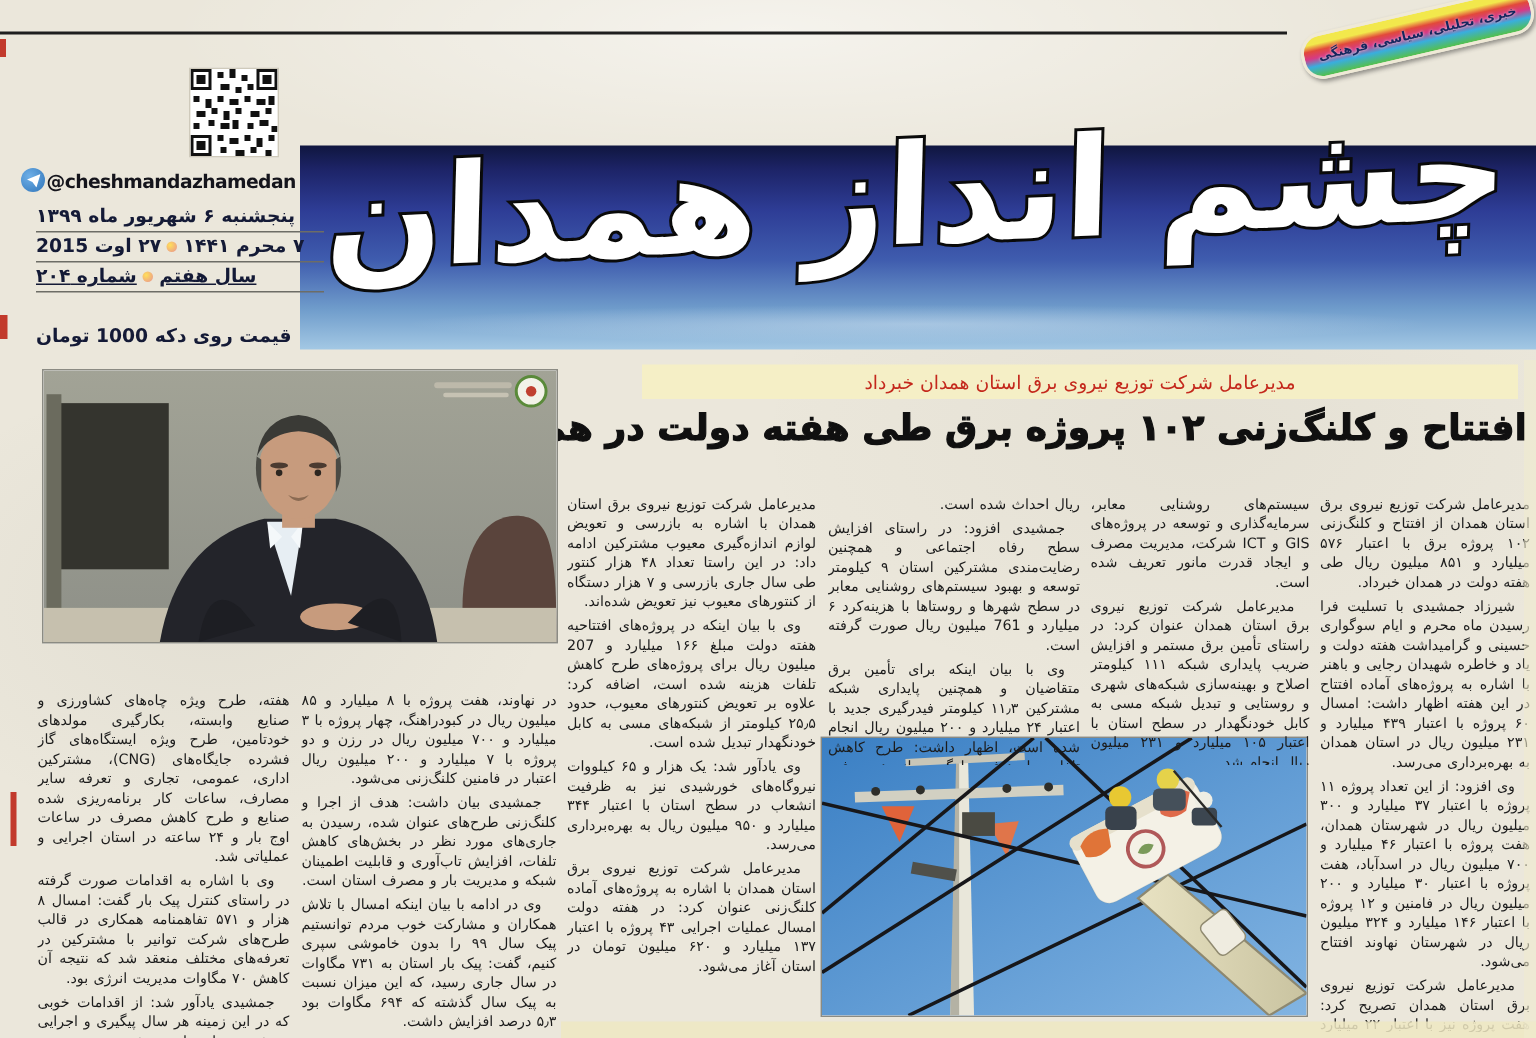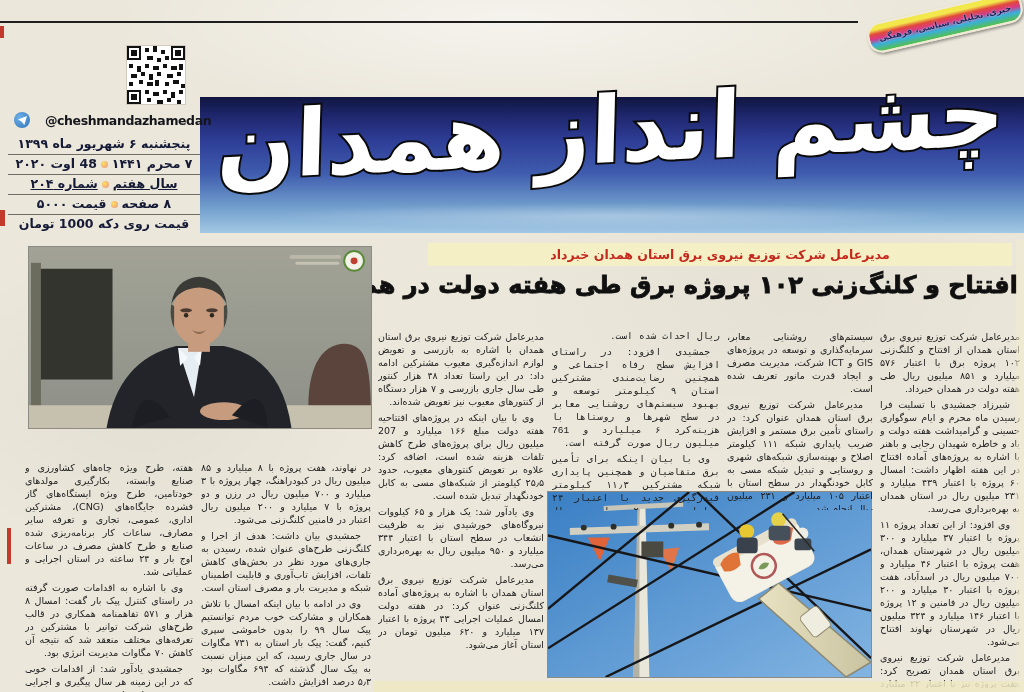--- a/index.html
+++ b/index.html
@@ -35,59 +35,59 @@
   .masthead-title{
     left:205px;top:28px;width:812px;height:205px;
     direction:rtl;text-align:center;line-height:205px;
     font-size:92px;font-weight:bold;color:#ffffff;letter-spacing:-3px;
     -webkit-text-stroke:4px #0c0c0c;paint-order:stroke fill;
     text-shadow:0 0 2px #000;
     transform:rotate(-2.5deg) skewX(-4deg);white-space:nowrap;
   }
   
   .qr{left:126px;top:45px;width:58px;height:58px;background:#fff;border:1px solid #cfcabb;}
-  .handle-row{left:14px;top:110px;width:184px;height:20px;display:flex;align-items:center;gap:15px;direction:ltr;}
+  .handle-row{left:14px;top:110px;width:184px;height:20px;display:flex;align-items:center;gap:1px;direction:ltr;}
   .tg-icon{width:16px;height:16px;border-radius:50%;background:radial-gradient(circle at 35% 35%,#6fb0e8,#2f74b8);
     display:flex;align-items:center;justify-content:center;flex:0 0 16px;}
   .handle-text{font-size:12.5px;font-weight:bold;color:#15151c;letter-spacing:-.4px;white-space:nowrap;}
   .info-line{
-    left:8px;width:192px;height:20px;direction:rtl;text-align:center;
+    left:24px;width:192px;height:20px;direction:rtl;text-align:left;
     font-size:12.5px;font-weight:bold;color:#141a36;line-height:19px;
     border-bottom:1.5px solid #6d6d66;white-space:nowrap;
   }
   .info-line.last{border-bottom:none;}
   .dot-sep{display:inline-block;width:7px;height:7px;border-radius:50%;margin:0 4px;
     background:radial-gradient(circle at 35% 35%,#ffe05a,#e89292);vertical-align:middle;}
   
   .kicker-band{
     left:428px;top:243px;width:584px;height:23px;background:#f5efc6;
     display:flex;align-items:center;justify-content:center;
   }
-  .kicker-band span{direction:rtl;font-size:12.5px;font-weight:bold;color:#c4281c;white-space:nowrap;}
+  .kicker-band span{direction:rtl;font-size:12.5px;font-weight:normal;color:#c4281c;white-space:nowrap;}
   .headline{
     left:420px;top:266px;width:598px;height:38px;margin:0;
     direction:rtl;text-align:center;font-size:24px;font-weight:bold;color:#101010;
     -webkit-text-stroke:.8px #101010;white-space:nowrap;line-height:38px;
   }
   
   .photo{border:1px solid #8b8b83;background:#fff;box-sizing:border-box;margin:0;}
   .photo-portrait{left:28px;top:246px;width:344px;height:183px;}
   .photo-workers{left:547px;top:491px;width:325px;height:187px;}
   .photo svg{display:block;width:100%;height:100%;}
   
   .col{
     direction:rtl;text-align:justify;font-size:9.5px;line-height:13px;color:#1c1c1c;
     overflow:hidden;word-spacing:.5px;margin-top:24px;
   }
   .col p{margin:0 0 3px;text-indent:10px;}
   .col p:first-child{text-indent:0;}
   .col1{left:25px;top:437px;width:168px;height:252px;}
   .col2{left:201px;top:437px;width:170px;height:252px;}
   .col3{left:378px;top:306px;width:166px;height:384px;}
-  .col4{left:552px;top:306px;width:168px;height:180px;font-family:Liberation Mono, monospace;}
+  .col4{left:552px;top:306px;width:168px;height:180px;}
   .col5{left:727px;top:306px;width:146px;height:180px;}
   .col6{left:880px;top:306px;width:140px;height:358px;}
   
   .regmark{background:#c23a2c;}
   .rm1{left:0;top:26px;width:4px;height:12px;}
   .rm2{left:0;top:210px;width:5px;height:16px;}
   .rm3{left:7px;top:528px;width:4px;height:36px;}
   .bottom-strip{left:374px;top:681px;width:650px;height:11px;background:#efe8c2;opacity:.85;}
   .right-edge{left:1016px;top:240px;width:8px;height:452px;background:#f0ebcf;opacity:.6;}
 </style>
@@ -166,27 +166,24 @@
           <polygon points="0,4 10,0 7,10 4,6" fill="#fff"></polygon>
         </svg>
     </span>
     <span class="handle-text">@cheshmandazhamedan</span>
   </div>
 
   <div class="abs info-line" style="top:134px;">
     <span>پنجشنبه ۶ شهریور ماه ۱۳۹۹</span>
   </div>
   <div class="abs info-line" style="top:154px;">
-    <span>۷ محرم ۱۴۴۱</span><i class="dot-sep"></i><span>48 اوت ۲۰۲۰</span>
+    <span>۷ محرم ۱۴۴۱</span><i class="dot-sep"></i><span>۲۷ اوت 2015</span>
   </div>
   <div class="abs info-line" style="top:174px;text-decoration:underline;">
     <span>سال هفتم</span><i class="dot-sep"></i><span>شماره ۲۰۴</span>
-  </div>
-  <div class="abs info-line" style="top:194px;">
-    <span>۸ صفحه</span><i class="dot-sep"></i><span>قیمت ۵۰۰۰</span>
   </div>
   <div class="abs info-line last" style="top:214px;">
     <span>قیمت روی دکه 1000 تومان</span>
   </div>
 
   <div class="abs kicker-band">
     <span>مدیرعامل شرکت توزیع نیروی برق استان همدان خبرداد</span>
   </div>
   <h1 class="abs headline">افتتاح و کلنگ‌زنی ۱۰۲ پروژه برق طی هفته دولت در همدان</h1>
 

